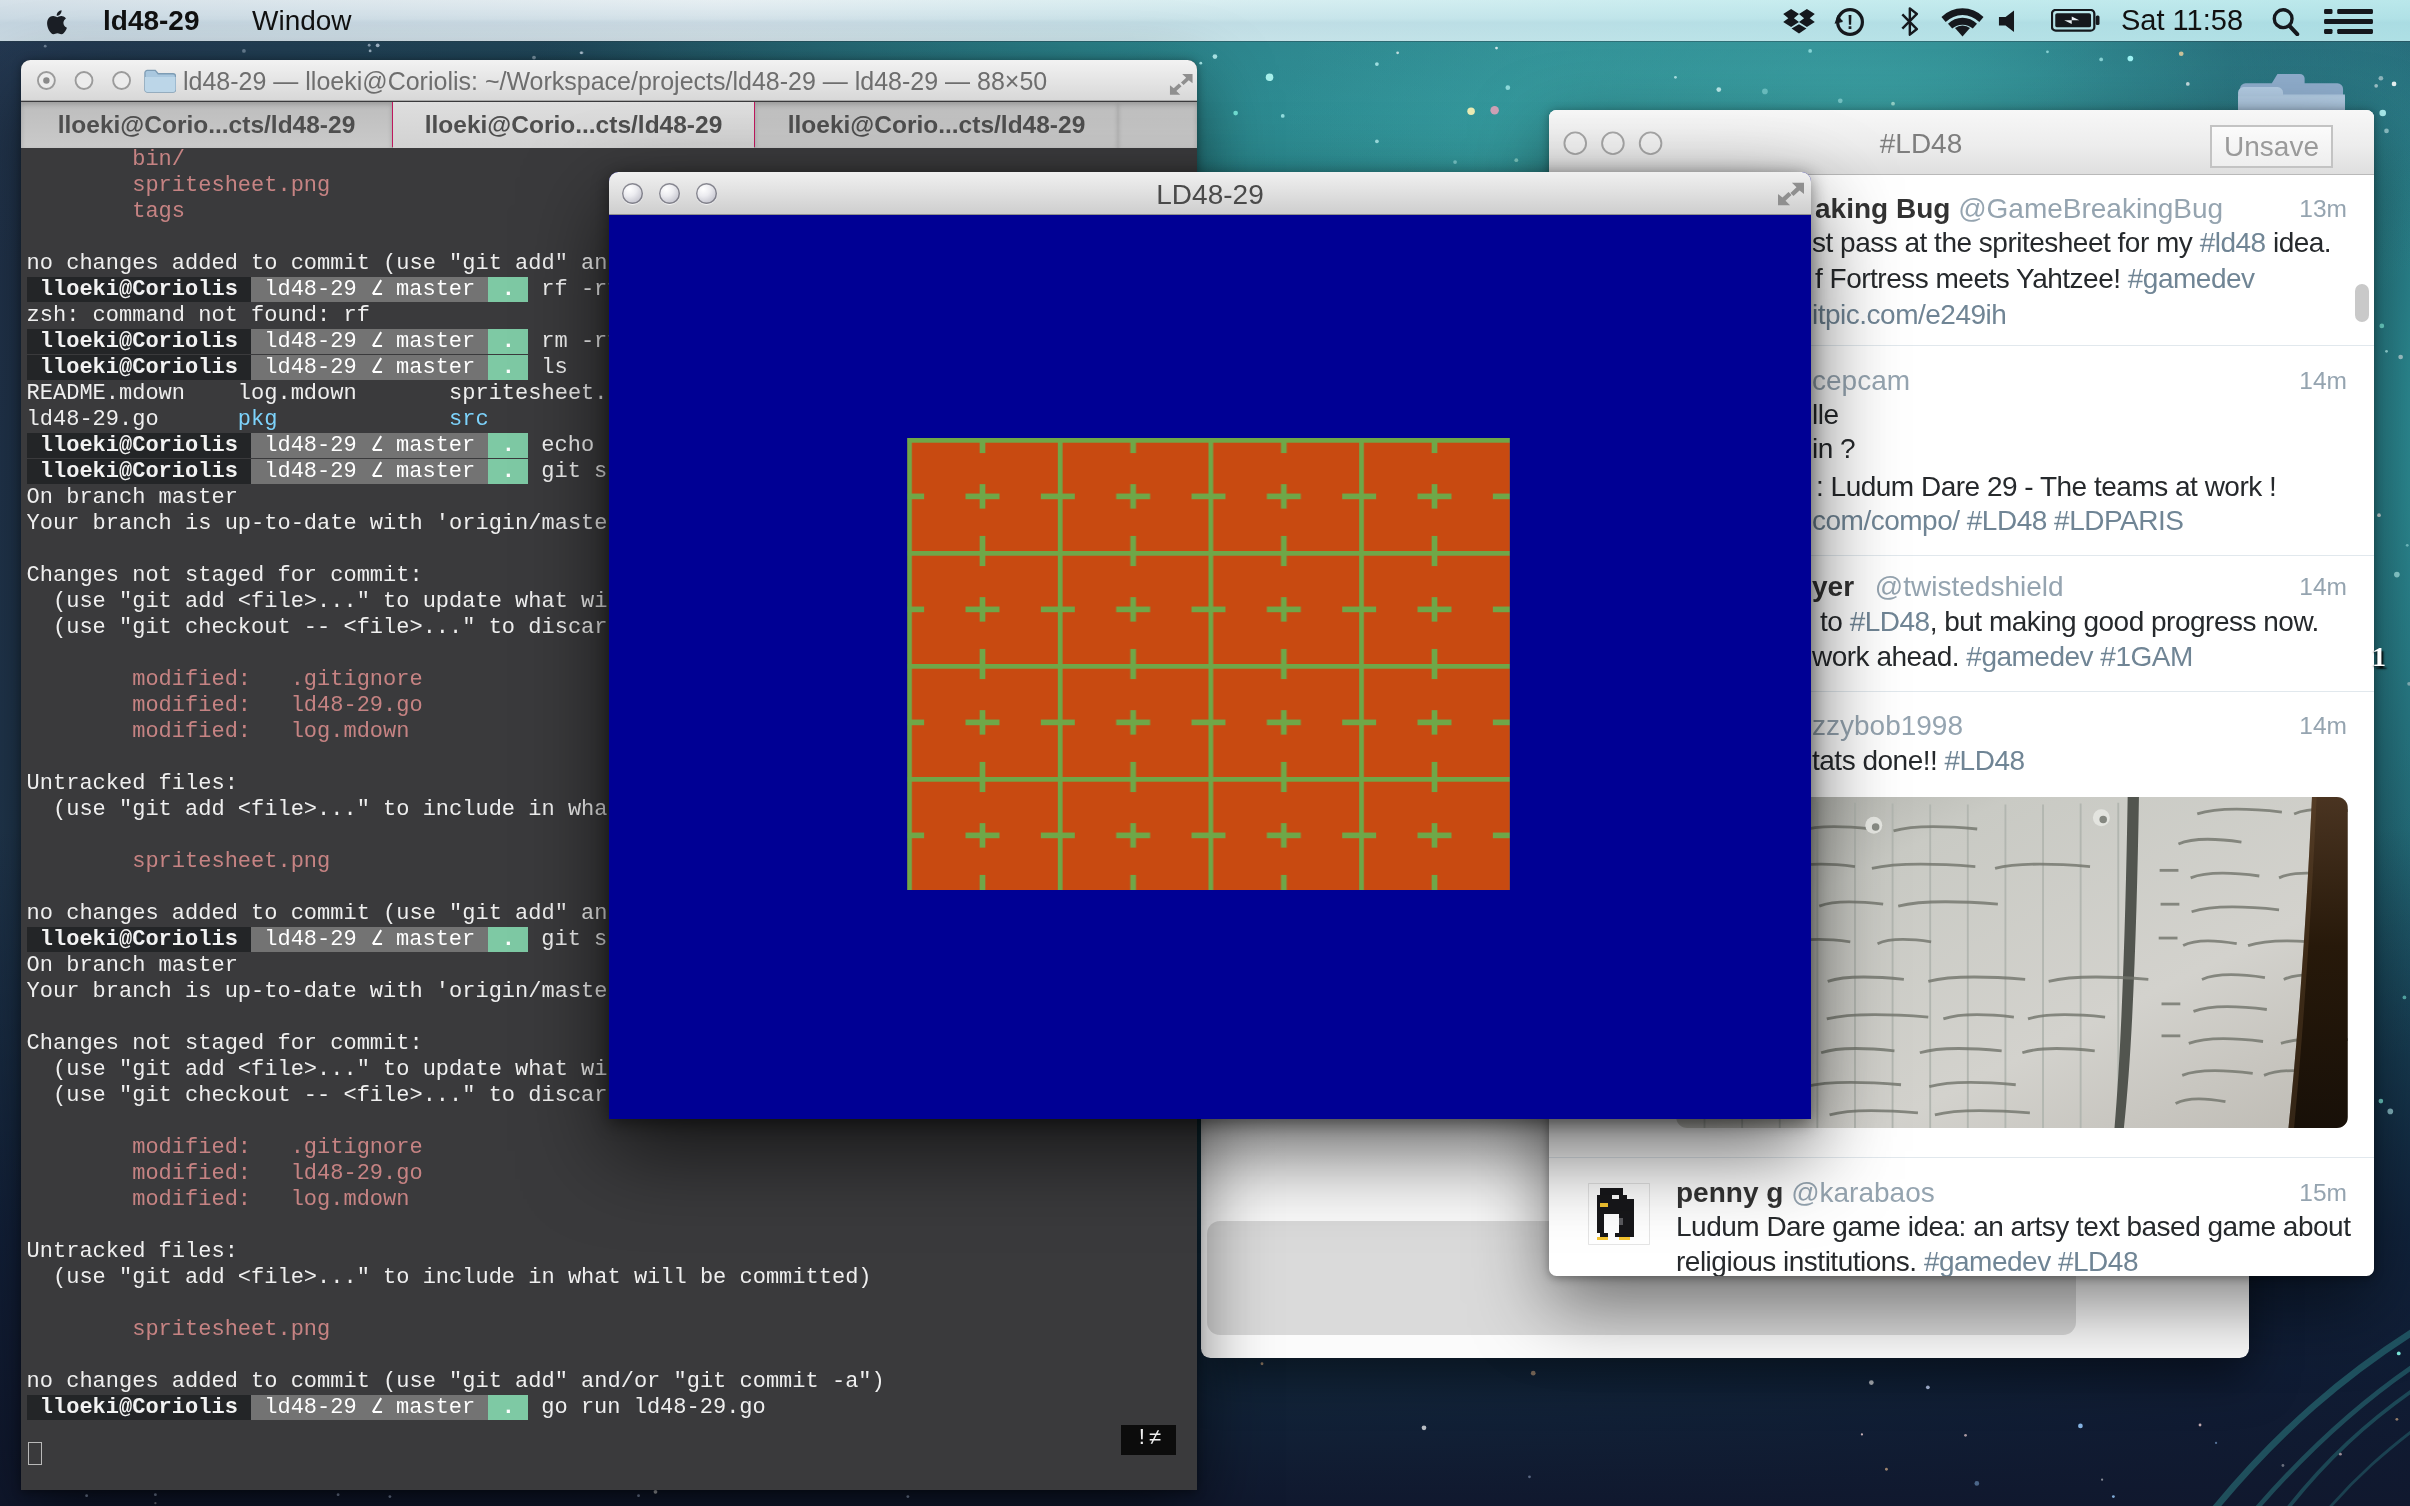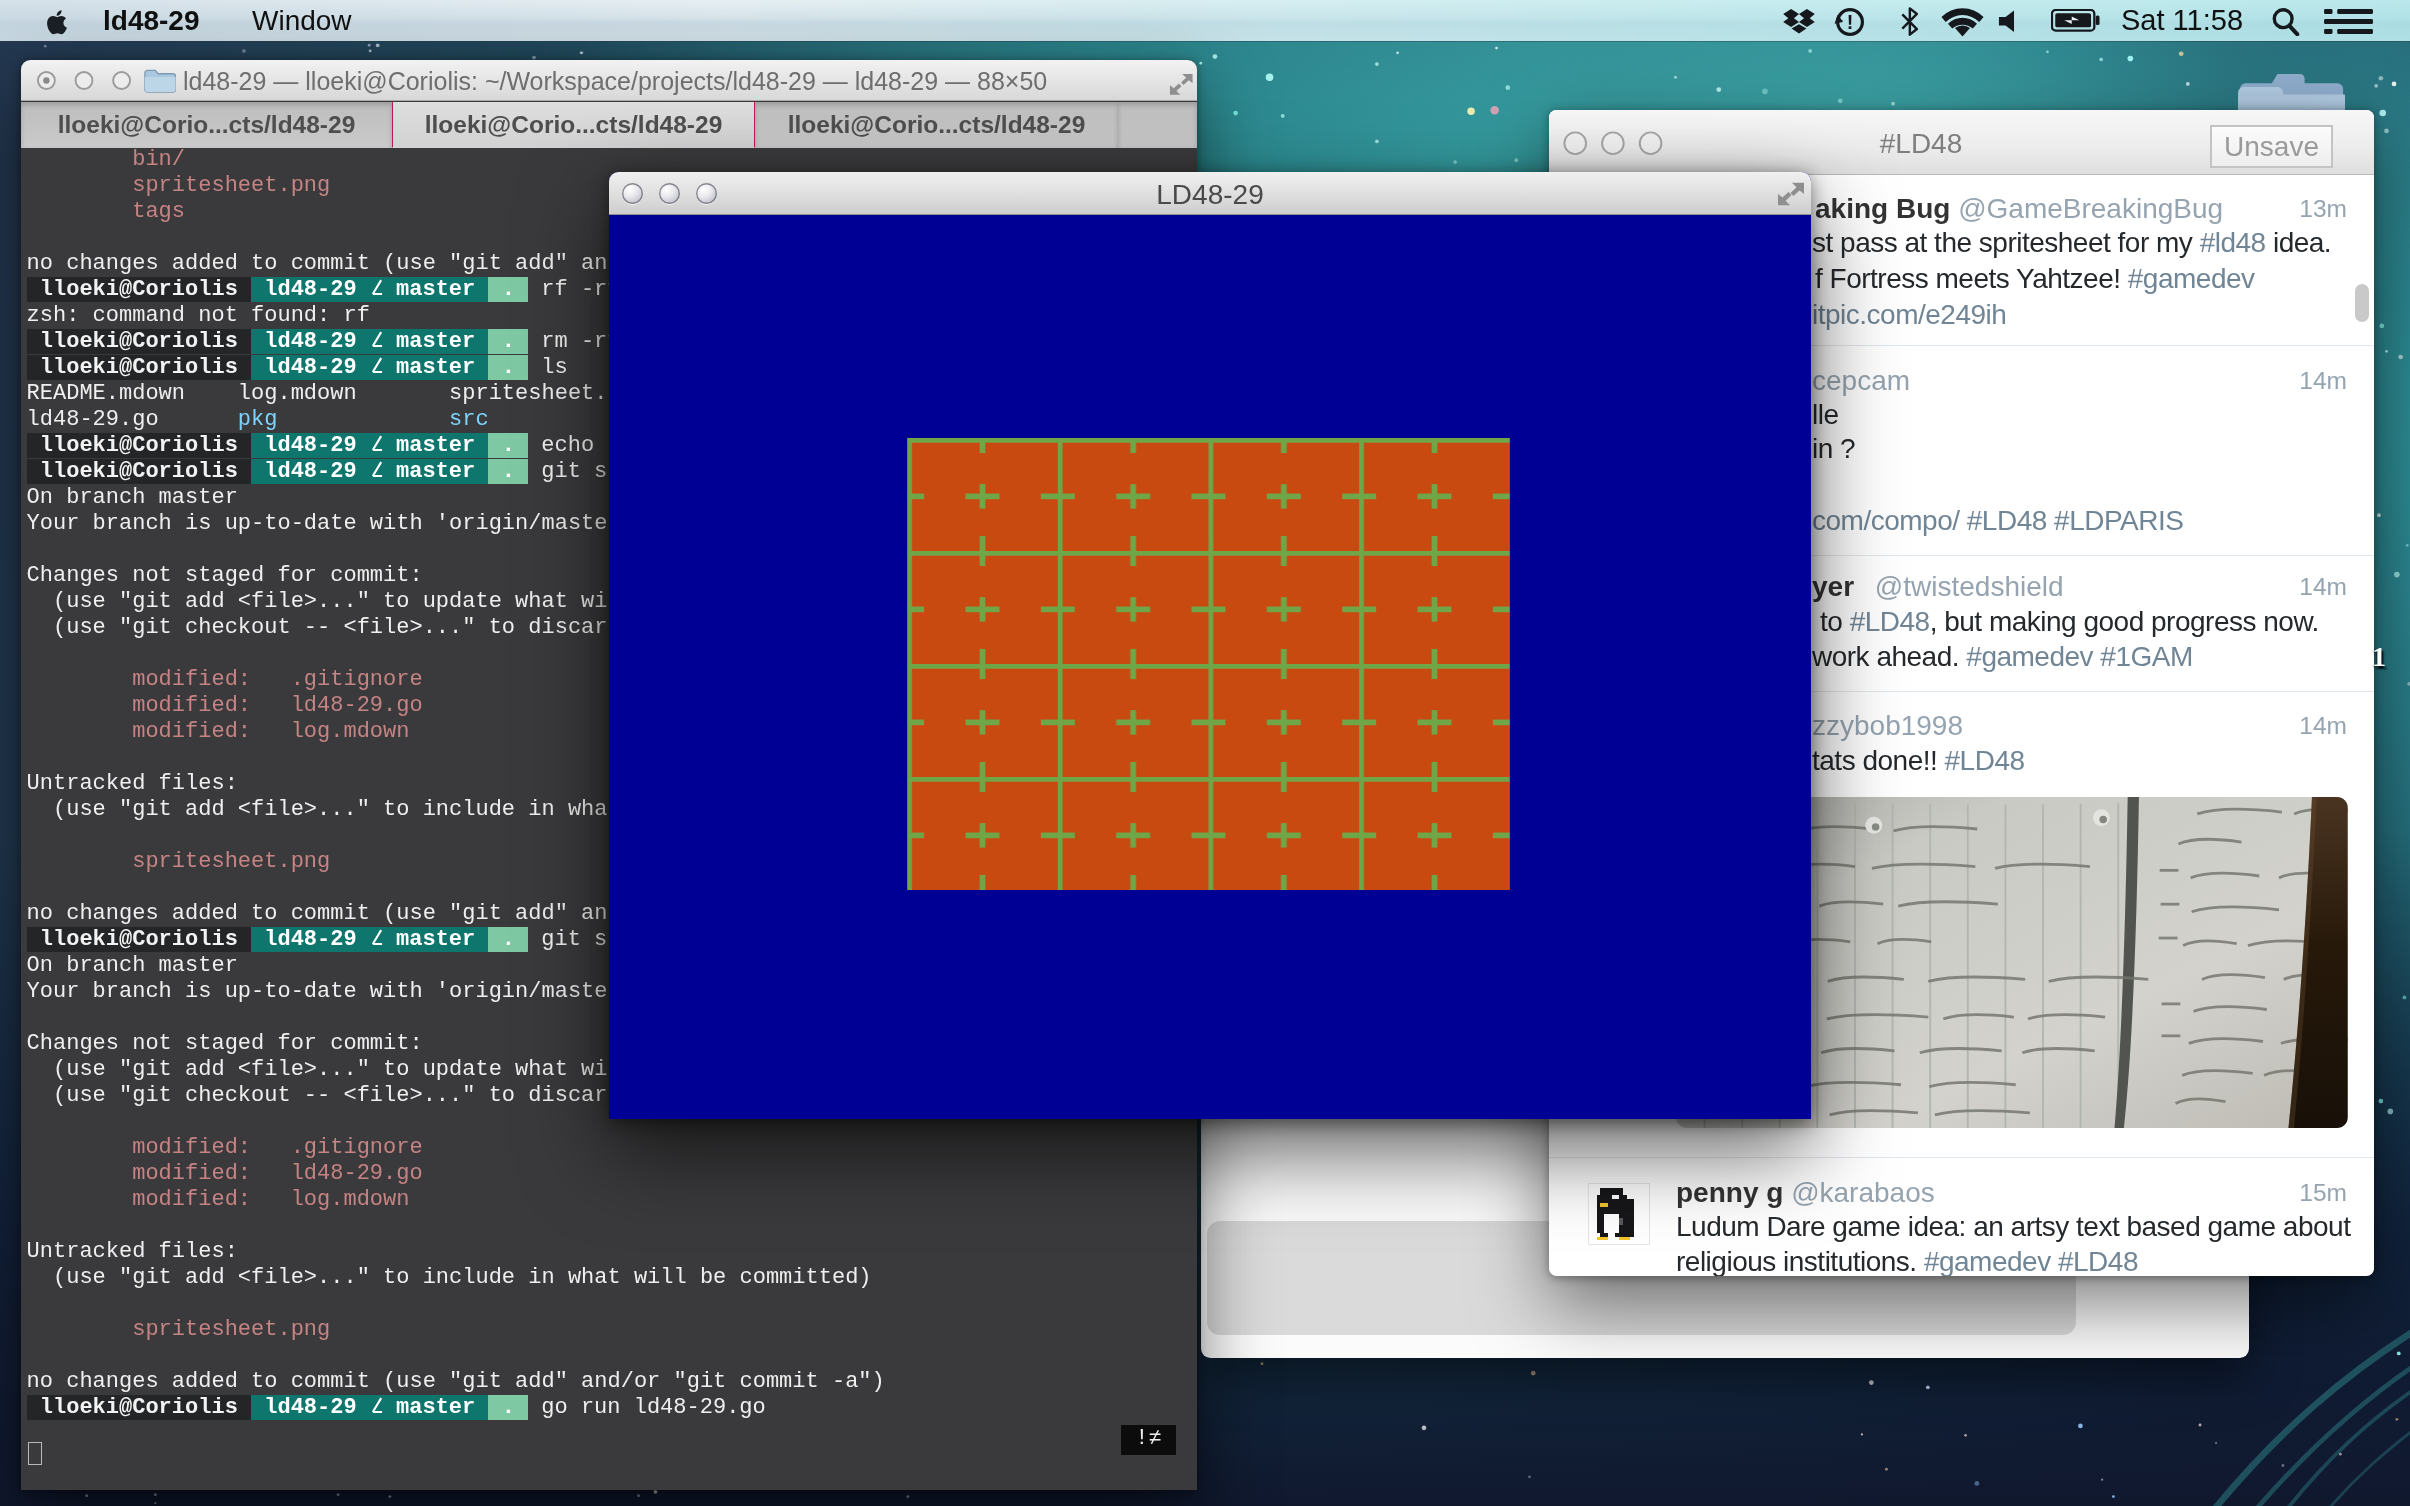--- a/index.html
+++ b/index.html
@@ -26,21 +26,21 @@
 #term{position:absolute;left:21px;top:60px;width:1176px;height:1430px;border-radius:9.4px 9.4px 0 0;background:#3a3a3c;box-shadow:0 28px 75px rgba(0,0,0,.55),0 1.9px 9.4px rgba(0,0,0,.4)}
 #termtitle{height:41px;border-radius:9.4px 9.4px 0 0;border-bottom:0.9px solid #a9a9a9;background:linear-gradient(180deg,#f2f2f2,#d8d8d8)}
 #termtabs{position:absolute;left:0;top:42px;width:100%;height:46px;background:#be185d;border-bottom:0.9px solid #9a9a9a}
 .tab{position:absolute;top:0;height:46px;line-height:46px;text-align:center;font-size:24.5px;font-weight:bold;color:#4e4e4e}
 .tabin{background:linear-gradient(180deg,#bdbdbd,#cacaca);box-shadow:inset 0 2.8px 5.6px rgba(0,0,0,.18)}
 .tabact{background:linear-gradient(180deg,#dedede,#d2d2d2)}
 #termbody{position:absolute;left:0;top:89px;width:1176px;height:1341px;overflow:hidden;background:#3a3a3c}
 pre.code{position:absolute;left:5.6px;top:-1.9px;font-family:"Liberation Mono",monospace;font-size:22px;line-height:26px;color:#efefef;white-space:pre}
 .pk{color:#c68383}.bl{color:#7dd3fc}
 .s1{background:#232527;color:#f2f2f2;font-weight:bold}
-.s2{background:#0f766e;color:#fff;font-weight:bold}
+.s2{background:#737373;color:#fff;font-weight:normal}
 .s3{background:#7ec9a4;color:#fff;font-weight:bold}
 
 #game{position:absolute;left:609px;top:172px;width:1202px;height:947px;border-radius:9.4px 9.4px 0 0;background:#000094;box-shadow:0 32px 85px rgba(0,0,0,.62),0 3.8px 17px rgba(0,0,0,.45)}
 #gametitle{height:43px;border-radius:9.4px 9.4px 0 0;border-bottom:0.9px solid #8f8f8f;background:linear-gradient(180deg,#f0f0f0 0%,#e3e3e3 40%,#cecece 100%)}
 .orb{position:absolute;top:11.3px;width:21px;height:21px;border-radius:50%;background:radial-gradient(circle at 35% 28%,#ffffff 0%,#ececf0 35%,#c9c9d2 70%,#a8a8b4 100%);box-shadow:inset 0 0 0 1.4px rgba(110,110,120,.8),0 0.9px 0.9px rgba(255,255,255,.8)}
 
 #twit{position:absolute;left:1549px;top:110px;width:825px;height:1166px;border-radius:7.5px;background:#fff;box-shadow:0 28px 75px rgba(0,0,0,.5),0 1.9px 9.4px rgba(0,0,0,.35)}
 #twittitle{height:65px;border-radius:7.5px 7.5px 0 0;border-bottom:0.9px solid #b9b9b9;background:linear-gradient(180deg,#f7f7f7 0%,#ededed 55%,#dfdfdf 100%)}
 .tweetname{position:absolute;font-size:28px;font-weight:bold;color:#333;height:38px;line-height:38px;white-space:nowrap}
 .tuser{font-weight:normal;color:#95a4b0}
@@ -356,20 +356,21 @@
         <div class="time" style="top:14px">13m</div>
  <div class="tline" style="left:263px;top:48px">st pass at the spritesheet for my <span class="ht">#ld48</span> idea.</div>
  <div class="tline" style="left:266px;top:84px">f Fortress meets Yahtzee! <span class="ht">#gamedev</span></div>
  <div class="tline ht" style="left:263px;top:120px">itpic.com/e249ih</div>
  <div class="tdiv" style="top:169px"></div>
 
  <div class="tweetname tuser" style="left:263px;top:186px">cepcam</div>
         <div class="time" style="top:186px">14m</div>
  <div class="tline" style="left:263px;top:220px">lle</div>
  <div class="tline" style="left:263px;top:254px">in ?</div>
+ <div class="tline" style="left:267px;top:292px">: Ludum Dare 29 - The teams at work !</div>
  <div class="tline ht" style="left:263px;top:326px">com/compo/ <span class="ht">#LD48 #LDPARIS</span></div>
  <div class="tdiv" style="top:379px"></div>
 
  <div class="tweetname" style="left:263px;top:392px">yer <span class="tuser" style="margin-left:13px">@twistedshield</span></div>
         <div class="time" style="top:392px">14m</div>
  <div class="tline" style="left:271px;top:427px">to <span class="ht">#LD48</span>, but making good progress now.</div>
  <div class="tline" style="left:263px;top:462px">work ahead. <span class="ht">#gamedev #1GAM</span></div>
  <div class="tdiv" style="top:515px"></div>
 
  <div class="tweetname tuser" style="left:263px;top:531px">zzybob1998</div>

